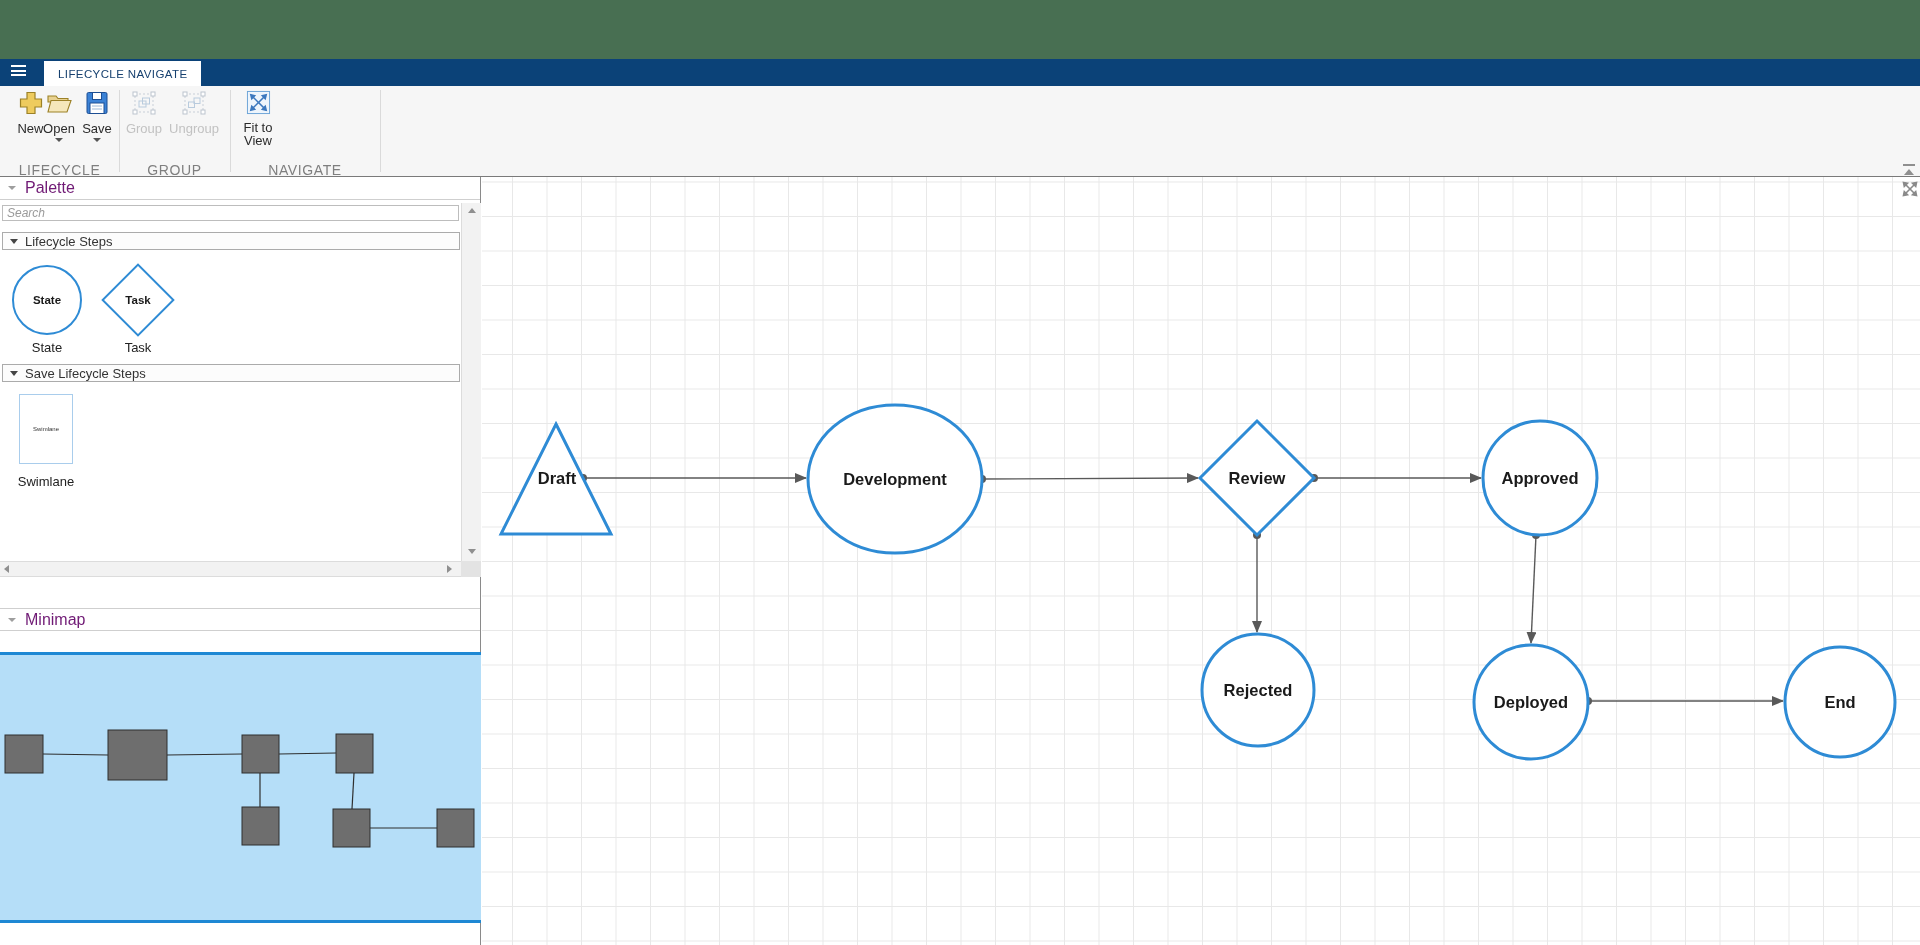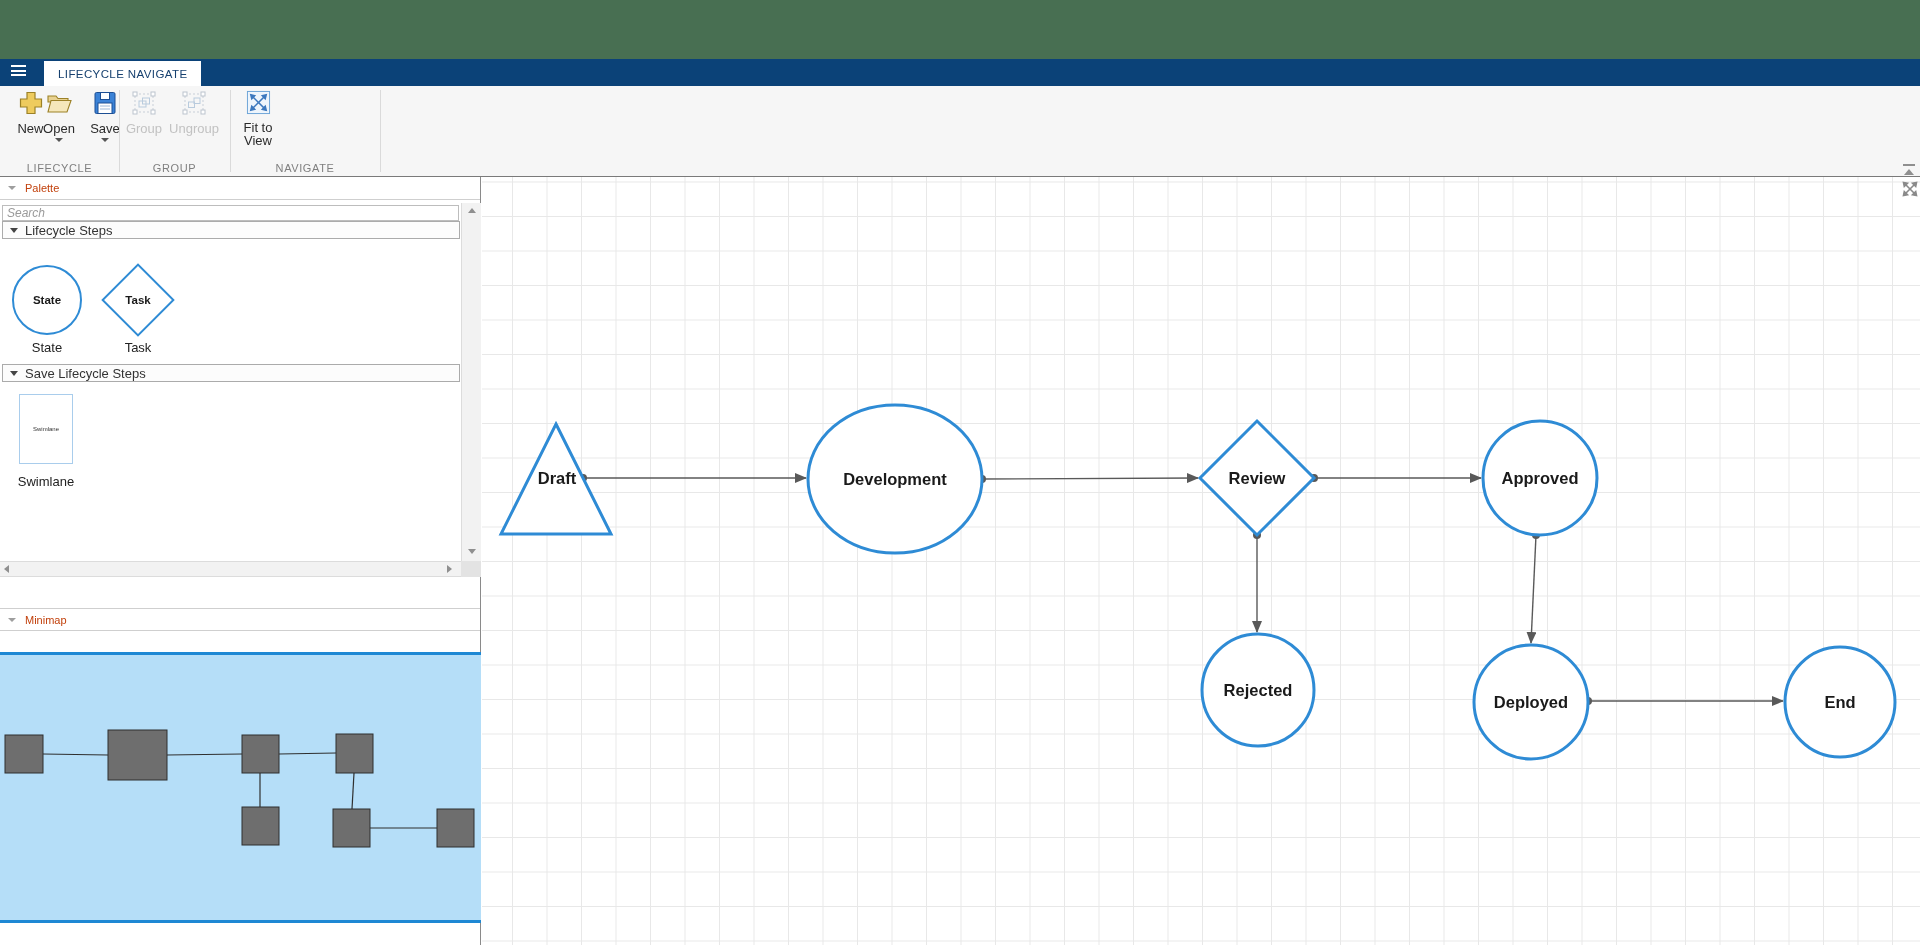--- a/index.html
+++ b/index.html
@@ -13,41 +13,41 @@
   #hamburger { left:11px; top:6px; width:16px; height:15px; cursor:pointer; }
   #hamburger span { display:block; width:15px; height:2px; background:#fff; margin:0 0 2.5px 0; }
   #ribbon-tab { left:44px; top:2px; height:25px; background:#fff; padding:0 14px;
     display:flex; align-items:center; font-size:11.5px; letter-spacing:.4px;
     color:#16406f; white-space:nowrap; }
 
   
   #toolbar { left:0; top:86px; width:1920px; height:91px; background:#f6f6f6;
     border-bottom:1px solid #7a7a7a; }
   .tsep { position:absolute; top:4px; width:1px; height:82px; background:#dadada; }
-  .section-caption { position:absolute; top:76px; height:14px; font-size:11px;
+  .section-caption { position:absolute; top:76px; height:14px; font-size:14px;
     color:#7f7f7f; letter-spacing:.6px; text-align:center; }
   .big-btn { position:absolute; top:4px; height:60px; display:flex; flex-direction:column;
     align-items:center; justify-content:flex-start; cursor:pointer; }
   .big-btn .lbl { font-size:13px; color:#2b2b2b; margin-top:2px; line-height:13px; text-align:center; }
   .big-btn.disabled .lbl { color:#c2c2c2; }
   .caret { width:0; height:0; border-left:4px solid transparent; border-right:4px solid transparent;
     border-top:4px solid #555; margin-top:3px; }
   .small-btn { position:absolute; left:284px; height:18px; display:flex; align-items:center;
     cursor:pointer; }
   .small-btn .lbl { font-size:13px; color:#2b2b2b; margin-left:6px; white-space:nowrap; }
   #ribbon-collapse { left:1900px; top:77px; width:18px; height:15px; cursor:pointer; }
 
   
   #sidebar { left:0; top:177px; width:481px; height:768px; background:#fff;
     border-right:1px solid #8a8a8a; }
   .pane-header { position:absolute; left:0; width:480px; height:23px; background:#fff;
     border-bottom:1px solid #cfcfcf; display:flex; align-items:center; cursor:pointer; }
   .pane-header .tri { width:0; height:0; border-left:4px solid transparent;
     border-right:4px solid transparent; border-top:4px solid #9e9e9e; margin:0 9px 0 8px; }
-  .pane-header .txt { font-size:11px; color:#c2410c; }
+  .pane-header .txt { font-size:16px; color:#701a75; }
   #palette-search { position:absolute; left:2px; top:28px; width:457px; height:16px;
     border:1px solid #bdbdbd; font-size:12px; padding:2px 4px; color:#1d4ed8; background:#fff; }
   #palette-search::placeholder { font-style:italic; color:#9a9a9a; }
   .sec-header { position:absolute; left:2px; width:458px; height:18px; background:#fcfcfc;
     border:1px solid #ababab; display:flex; align-items:center; cursor:pointer; }
   .sec-header .tri { width:0; height:0; border-left:4px solid transparent;
     border-right:4px solid transparent; border-top:5px solid #444; margin:0 7px 0 7px; }
   .sec-header .txt { font-size:13px; color:#333; }
   .shape-label { position:absolute; font-size:13px; color:#222; text-align:center; width:80px; }
   #state-shape { left:12px; top:88px; width:70px; height:70px; border:2.5px solid #2e8bd5;
@@ -112,21 +112,21 @@
   </div>
   <div class="big-btn" style="left:40px; width:38px;">
     <span>
       <svg width="26" height="26" viewBox="0 0 26 26">
         <path d="M2 6h8l2 2.5h10V12H2z" fill="#e9d291" stroke="#9c8127" stroke-width="1.1"></path>
         <path d="M2 22L5 10.5h20L21 22z" fill="#f5e7ba" stroke="#9c8127" stroke-width="1.1"></path>
       </svg></span>
     <span class="lbl">Open</span>
     <span class="caret"></span>
   </div>
-  <div class="big-btn" style="left:78px; width:38px;margin-left:8px;">
+  <div class="big-btn" style="left:78px; width:38px;">
     <span>
       <svg width="26" height="26" viewBox="0 0 26 26">
         <rect x="3" y="2.5" width="20" height="21" rx="1.5" fill="#3b82d6" stroke="#1d4f94"></rect>
         <rect x="8.5" y="2.5" width="9" height="7" fill="#fff" stroke="#1d4f94"></rect>
         <rect x="6" y="13" width="14" height="10.5" fill="#fff" stroke="#1d4f94"></rect>
         <line x1="8" y1="16" x2="18" y2="16" stroke="#9db8d8"></line>
         <line x1="8" y1="19" x2="18" y2="19" stroke="#9db8d8"></line>
       </svg></span>
     <span class="lbl">Save</span>
     <span class="caret"></span>
@@ -231,21 +231,21 @@
     <span class="txt">Palette</span>
   </div>
 
   <input id="palette-search" type="text" placeholder="Search" style="">
 
   <div id="vscroll" class="abs">
     <span class="sb-up" style="top:5px;"></span>
     <span class="sb-down" style="top:346px;"></span>
   </div>
 
-  <div class="sec-header" style="top:44px;">
+  <div class="sec-header" style="top:55px;">
     <span class="tri"></span>
     <span class="txt">Lifecycle Steps</span>
   </div>
 
   <div id="state-shape" class="abs">
     <span class="inner">State</span>
   </div>
   <div id="task-shape" class="abs"></div>
   <div id="task-inner" class="abs">Task</div>
 

